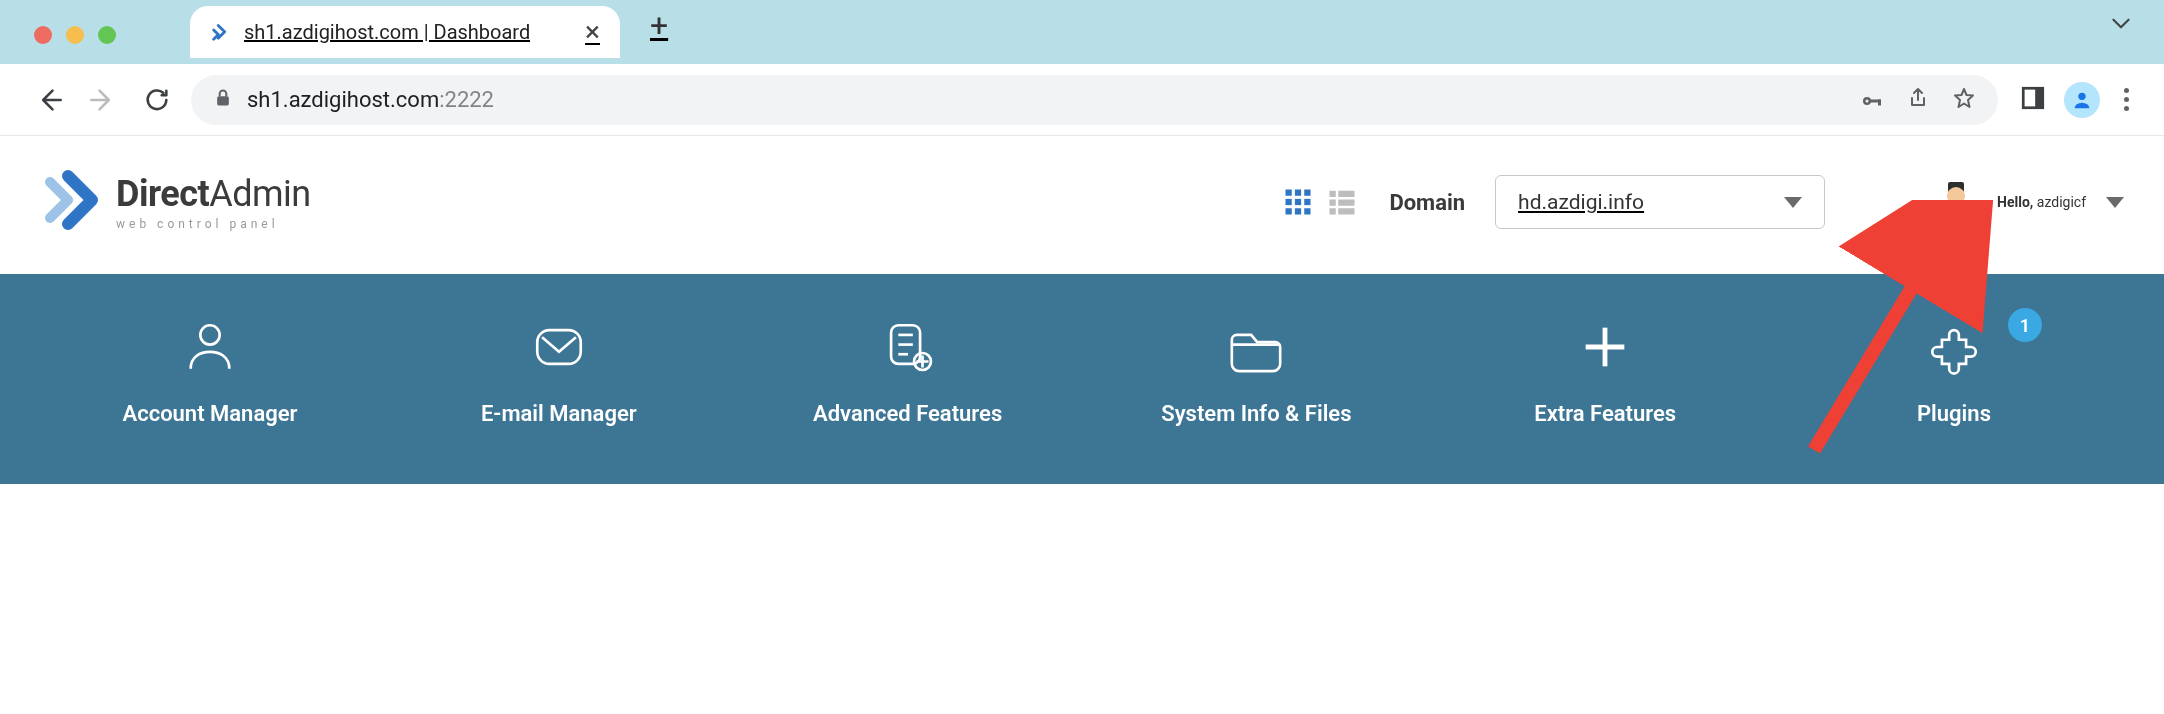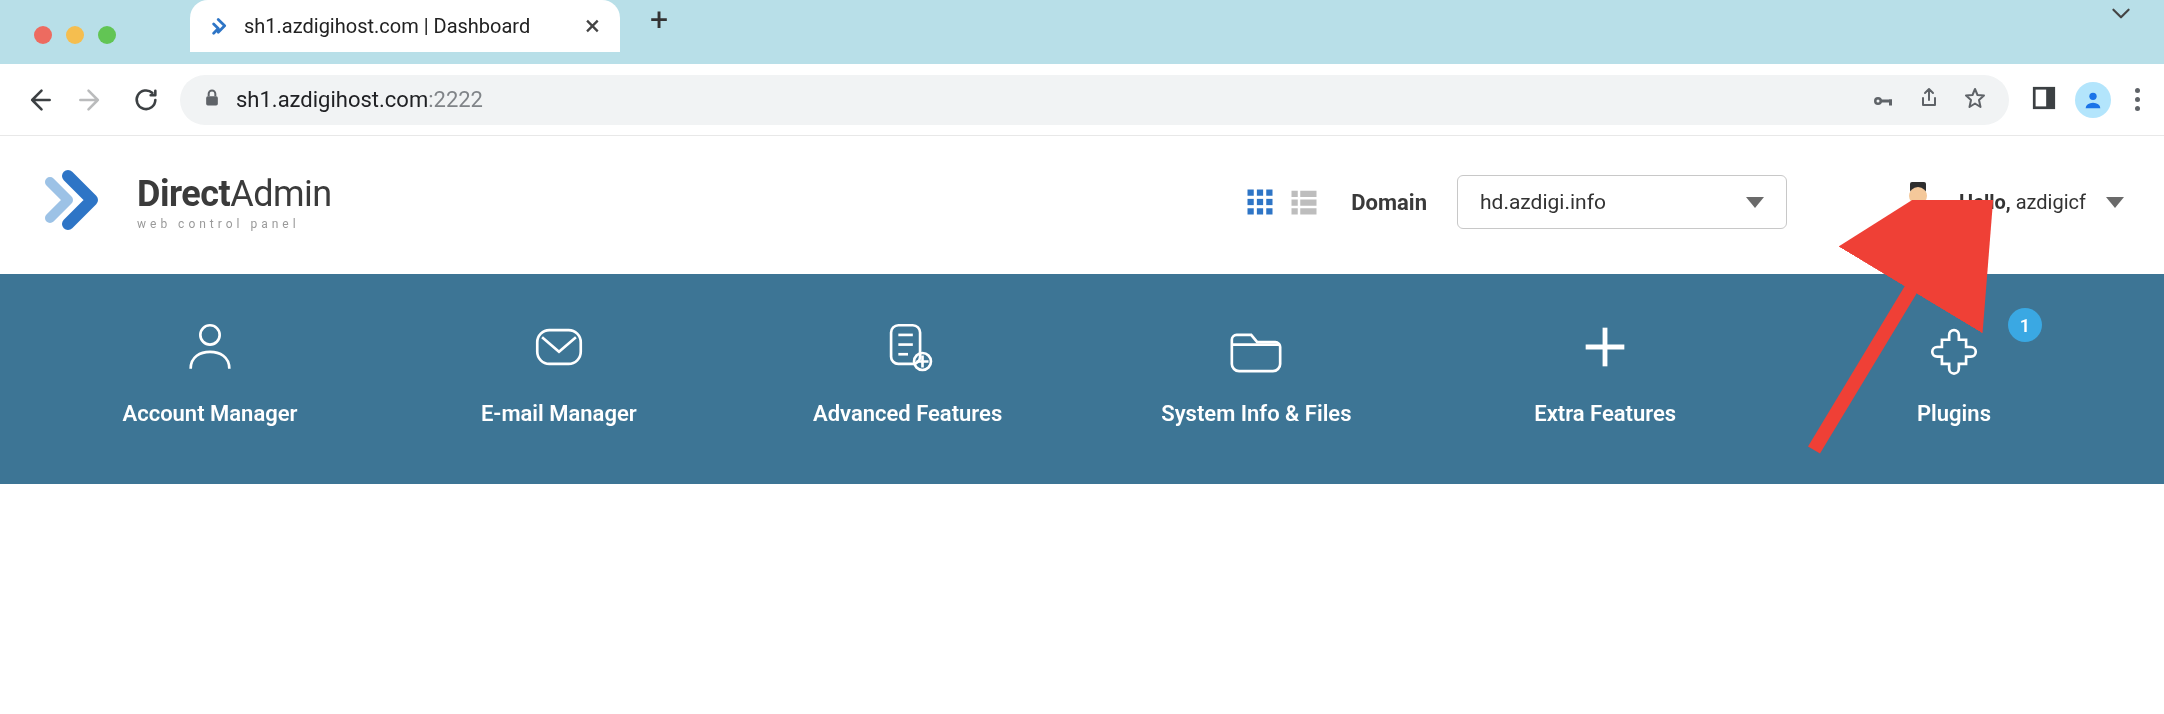--- a/index.html
+++ b/index.html
@@ -7,22 +7,23 @@
       font-family: -apple-system, BlinkMacSystemFont, "Segoe UI", Roboto, Helvetica, Arial, sans-serif;
       background: #fff;
       width: 2164px;
     }
 
     
     .browser-chrome {
       background: #b8dfe8;
       height: 64px;
       display: flex;
-      align-items: flex-start;
+      align-items: center;
       position: relative;
+      text-decoration: underline;
     }
     .traffic-lights {
       display: flex;
       gap: 14px;
       position: absolute;
       left: 34px;
       top: 26px;
     }
     .traffic-light { width: 18px; height: 18px; border-radius: 50%; }
     .tl-red { background: #ed6b60; }
@@ -57,21 +58,21 @@
       margin-bottom: 14px;
     }
     .chrome-chevron svg { width: 26px; height: 26px; }
 
     
     .toolbar-row {
       background: #fff;
       height: 72px;
       display: flex;
       align-items: center;
-      padding: 0 18px;
+      padding: 0 29px;
       gap: 14px;
       border-bottom: 1px solid #e8e8e8;
     }
     .nav-arrow, .nav-reload {
       width: 40px; height: 40px;
       display: flex; align-items: center; justify-content: center;
       border-radius: 50%;
       cursor: pointer;
     }
     .nav-arrow svg, .nav-reload svg { width: 28px; height: 28px; }
@@ -116,21 +117,21 @@
     .more-dots { display: flex; flex-direction: column; gap: 4px; padding: 0 6px; cursor: pointer;}
     .more-dots span { width: 5px; height: 5px; background: #5f6368; border-radius: 50%; }
 
     
     .da-header {
       background: #fff;
       padding: 30px 40px 36px 40px;
       display: flex;
       align-items: center;
     }
-    .da-logo { display: flex; align-items: center; gap: 29px; }
+    .da-logo { display: flex; align-items: center; gap: 8px; }
     .da-logo-chevrons svg { width: 68px; height: 68px; }
     .da-logo-text { display: flex; flex-direction: column; }
     .da-brand { font-size: 36px; color: #3b3b3b; letter-spacing: -0.5px; }
     .da-brand b { font-weight: 700; }
     .da-subtitle { font-size: 12px; color: #9a9a9a; letter-spacing: 4px; margin-top: 2px; }
 
     .da-header-right {
       margin-left: auto;
       display: flex;
       align-items: center;
@@ -145,32 +146,33 @@
     .domain-select {
       border: 1px solid #c8c8c8;
       border-radius: 6px;
       height: 54px;
       min-width: 330px;
       padding: 12px 22px;
       display: flex;
       align-items: center;
       justify-content: space-between;
       cursor: pointer;
+      text-decoration: underline;
     }
     .domain-select span { font-size: 21px; color: #333; }
 
     .user-area {
       display: flex;
       align-items: center;
       gap: 20px;
       margin-left: 80px;
       cursor: pointer;
     }
     .avatar svg { width: 42px; height: 42px; }
-    .hello { font-size: 20px; color: #333; }
+    .hello { font-size: 14px; color: #333; }
     .hello b { font-weight: 700; }
 
     
     .da-nav {
       background: #3d7595;
       padding: 44px 60px 54px 60px;
       display: flex;
       justify-content: space-between;
       position: relative;
     }

